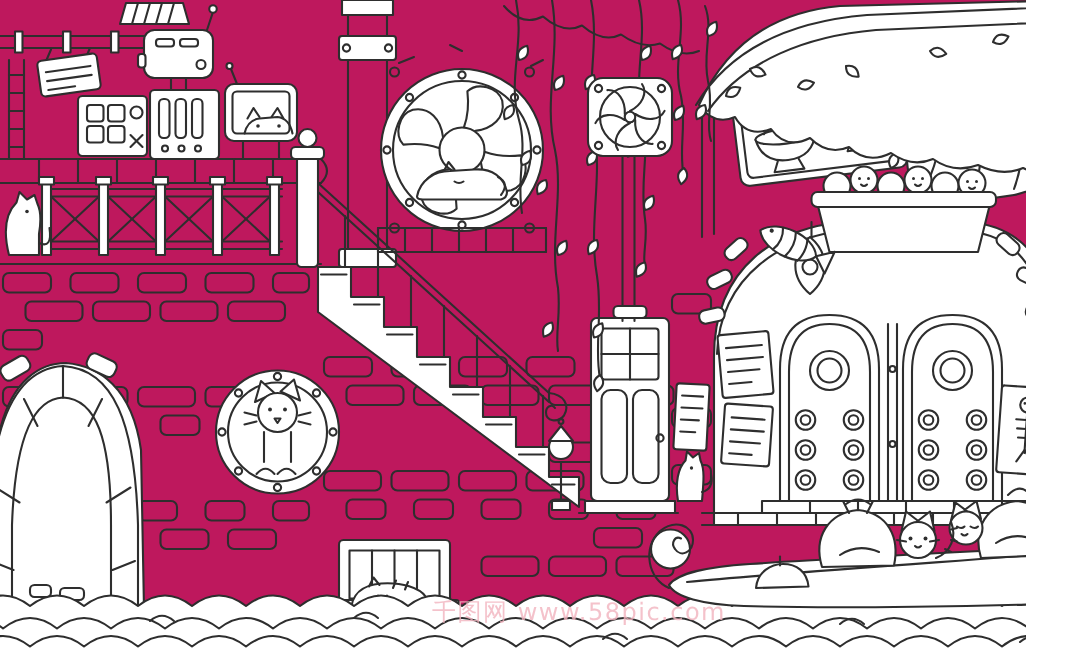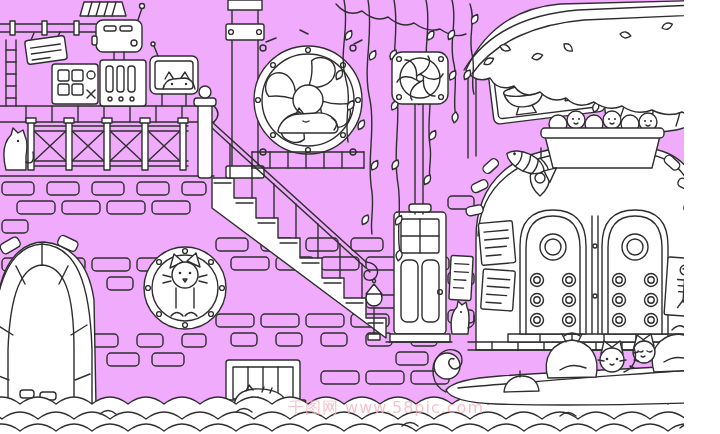--- a/index.html
+++ b/index.html
@@ -1,16 +1,16 @@
 <!DOCTYPE html>
 <html><head>
 <meta charset="utf-8">
 <style>
   html,body{margin:0;padding:0;background:#ffffff}
-  .stage{position:relative;width:684px;height:434px;overflow:hidden;background:#f0abfc}
+  .stage{position:relative;width:684px;height:434px;overflow:hidden;background:#be185d}
   #art{display:block}
   #art path,#art rect,#art circle,#art ellipse,#art line,#art polyline,#art polygon,#art use{
     stroke:#2e2e2e;stroke-width:1.4;fill:none;stroke-linecap:round;stroke-linejoin:round}
   #art .w{fill:#ffffff}
   #art .f{fill:#2e2e2e;stroke:none}
   #art text{stroke:none;font-family:"DejaVu Sans","Liberation Sans",sans-serif;font-size:16px;letter-spacing:1px;opacity:.8}
 </style>
 </head>
 <body>
 

